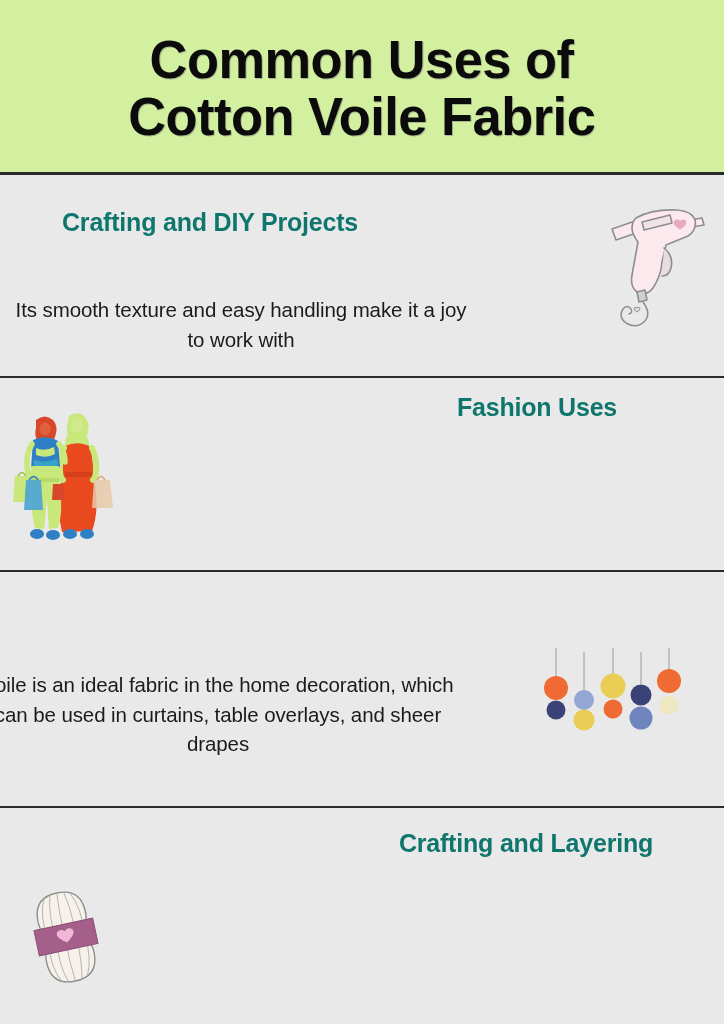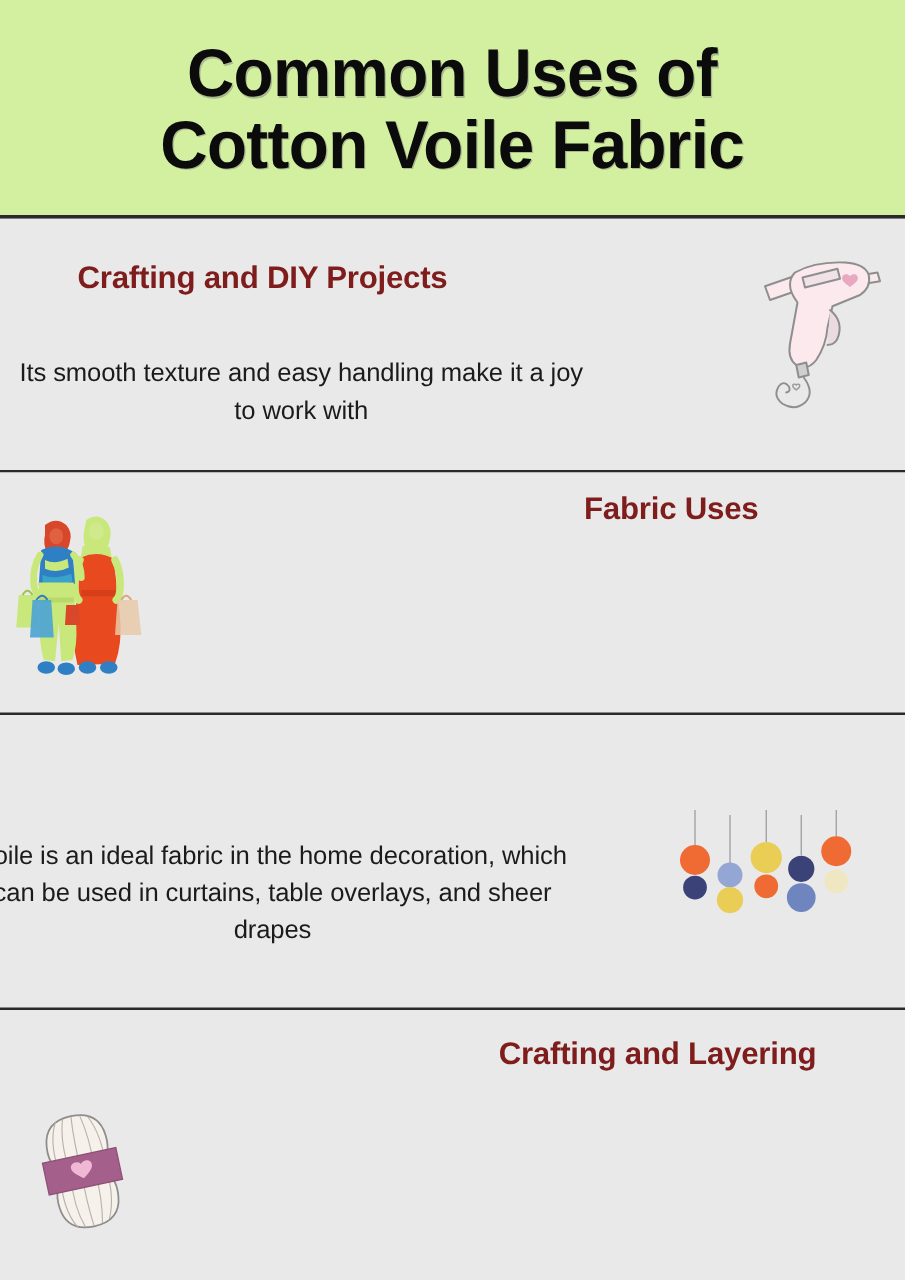--- a/index.html
+++ b/index.html
@@ -69,37 +69,37 @@
     width: 724px;
     height: 2px;
     background: #2a2a2a;
   }
 
   .sec-title {
     position: absolute;
     font-weight: bold;
     font-size: 25px;
     line-height: 1.25;
-    color: #7f1d1d;
+    color: #0f766e;
     text-align: center;
     letter-spacing: -0.2px;
   }
   .sec-body {
     position: absolute;
     font-size: 20.5px;
     line-height: 1.45;
     color: #1b1b1b;
     text-align: center;
     letter-spacing: -0.1px;
   }
 
   
   .s1 { top: 175px; height: 201px; }
   .s1 .sec-title { left: 40px; top: 32px; width: 340px; }
-  .s1 .sec-body  { left: 6px;  top: 109px; width: 470px; }
+  .s1 .sec-body  { left: 6px;  top: 120px; width: 470px; }
   .glue-gun { position: absolute; left: 592px; top: 196px; width: 124px; height: 132px; }
 
   
   .s2 { top: 378px; height: 192px; }
   .s2 .sec-title { left: 382px; top: 14px; width: 310px; }
   .s2 .sec-body  { left: 282px; top: 96px; width: 442px; }
   .fashion-women { position: absolute; left: 12px; top: 406px; width: 104px; height: 136px; }
 
   
   .s3 { top: 572px; height: 234px; }
@@ -151,21 +151,21 @@
       <path d="M88 25 c-2.4,-3 -7,-1.2 -6.2,2.2 c0.6,2.6 4.4,5 6.2,6.4 c1.8,-1.4 5.6,-3.8 6.2,-6.4 c0.8,-3.4 -3.8,-5.2 -6.2,-2.2 z" fill="#e8a8c0"></path>
 
       <path d="M51 106 Q60 118 52 126 Q44 133 34 127 Q26 121 31 113 Q35 108 39 113 Q41 117 37 118" fill="none" stroke="#8e8e8e" stroke-width="1.5" stroke-linecap="round"></path>
 
       <path d="M45 112 c-1.1,-1.4 -3.2,-0.5 -2.8,1 c0.3,1.2 2,2.3 2.8,2.9 c0.8,-0.6 2.5,-1.7 2.8,-2.9 c0.4,-1.5 -1.7,-2.4 -2.8,-1 z" fill="none" stroke="#9a9a9a" stroke-width="1.1"></path>
     </svg>
   </div>
   <div class="divider" style="top:376px;"></div>
 
   <div class="section s2">
-    <div class="sec-title">Fabric Uses</div>
+    <div class="sec-title">Fashion Uses</div>
   </div>
   <div class="fashion-women">
     <svg class="illus" viewBox="0 0 104 136" xmlns="http://www.w3.org/2000/svg">
 
       <g>
 
         <path d="M57 10 q9,-6 16,1 q5,6 3,14 q-1,7 -5,9 l-13,2 q-4,-8 -3,-16 z" fill="#c9e87c"></path>
         <ellipse cx="65" cy="19" rx="6" ry="7" fill="#cfe98c"></ellipse>
 
         <path d="M54 31 q12,-5 22,1 l2,12 -26,1 z" fill="#c9e87c"></path>

